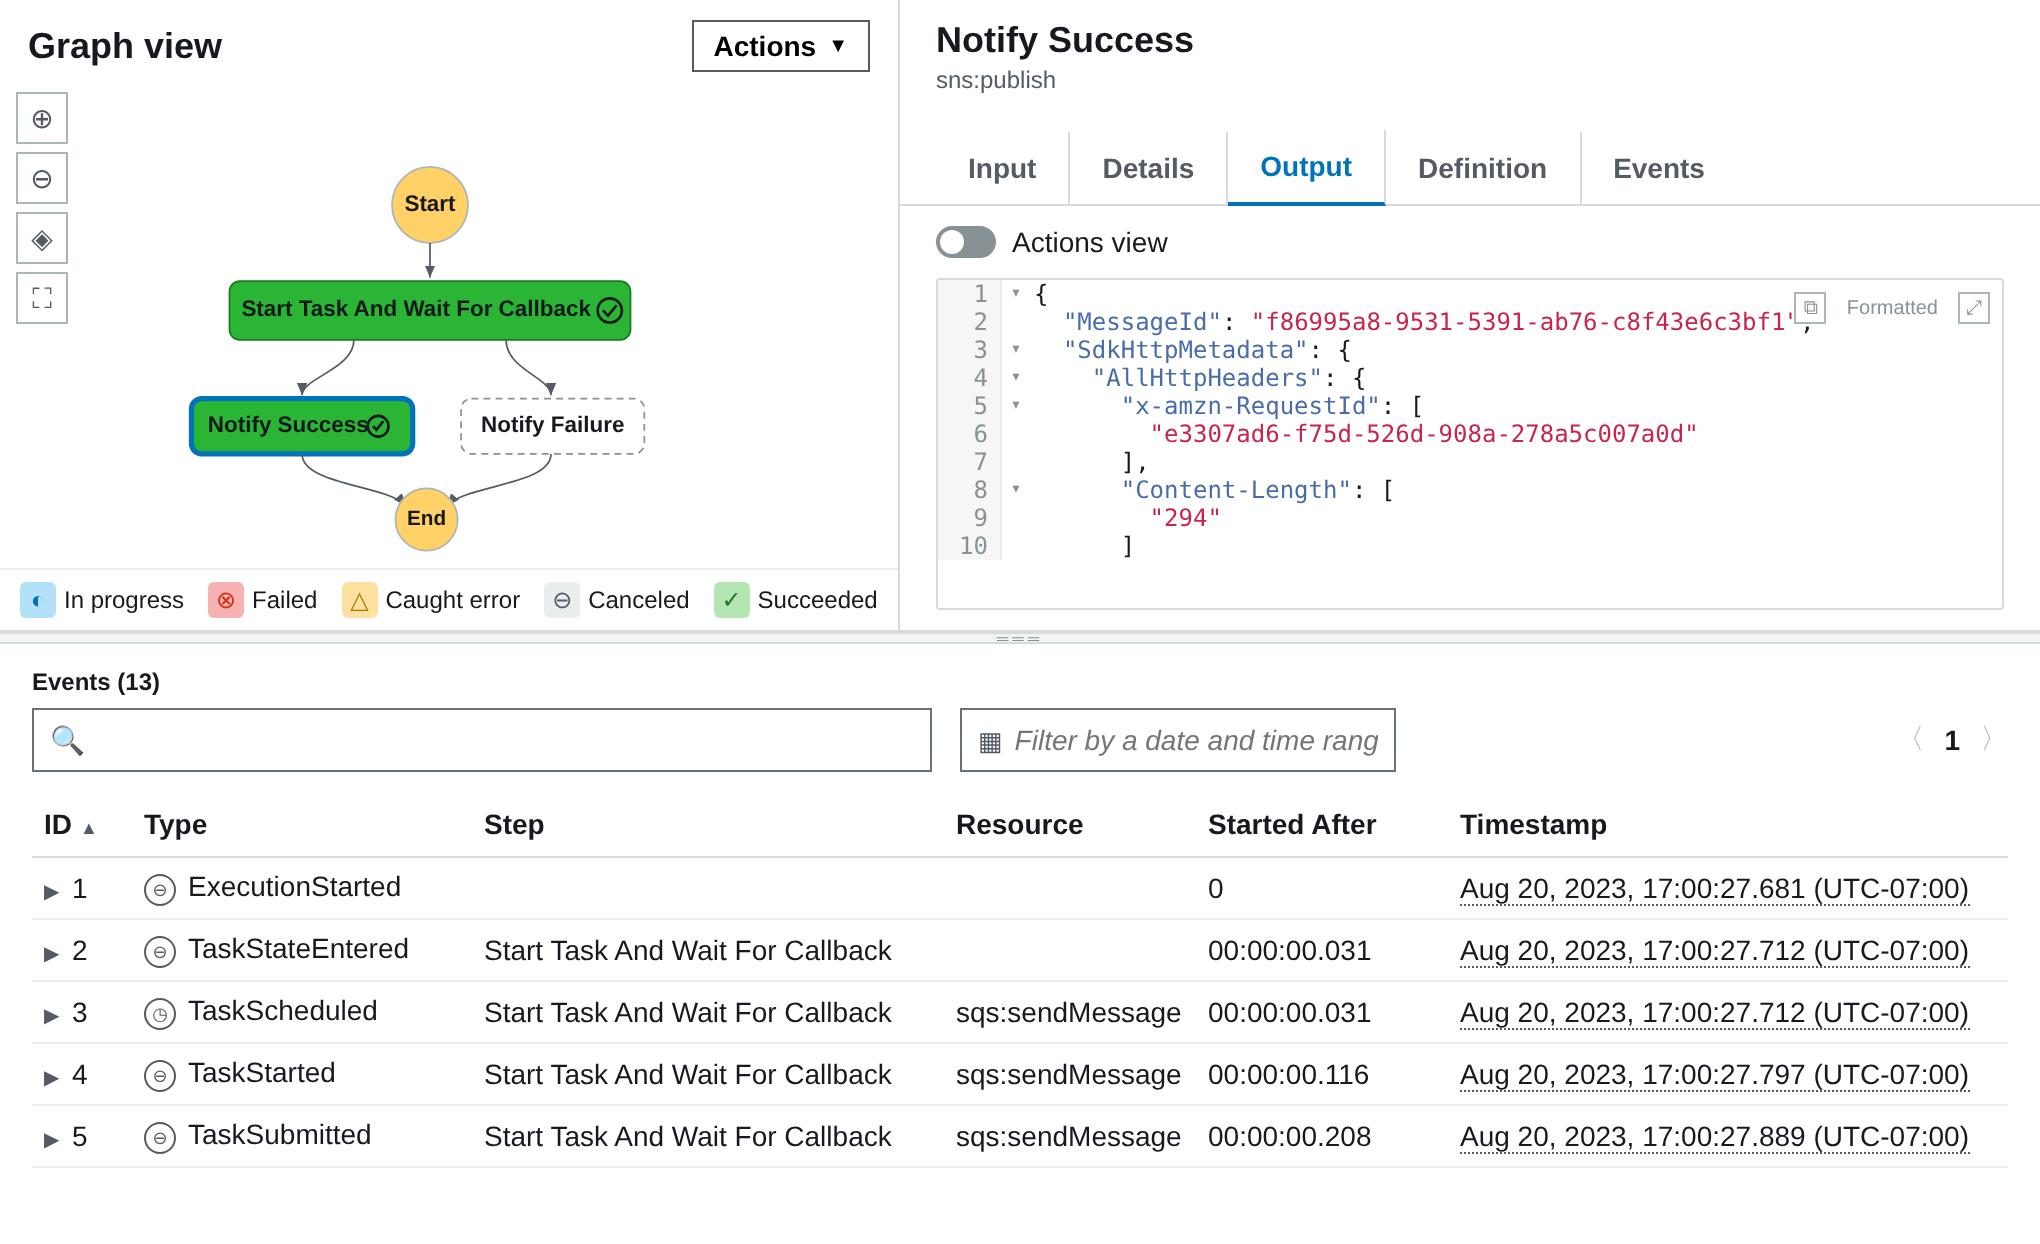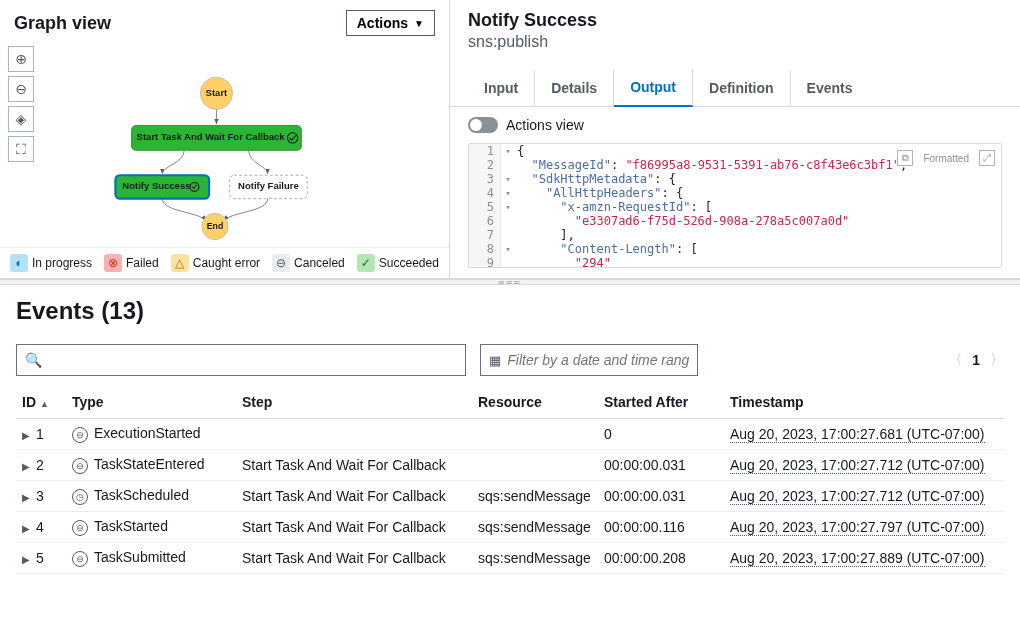--- a/index.html
+++ b/index.html
@@ -1,17 +1,17 @@
 <!DOCTYPE html>
 <html><head>
 <meta charset="utf-8">
 <style>
   * { box-sizing: border-box; margin: 0; padding: 0; }
   body { font-family: "Amazon Ember", "Helvetica Neue", Arial, sans-serif; font-size: 14px; color: #16191f; background: #fff; width: 1020px; height: 622px; overflow: hidden; }
-  .top { display: flex; height: 279px; border-bottom: 1px solid #d5dbdb; }
+  .top { display: flex; height: 316px; border-bottom: 1px solid #d5dbdb; }
   .graph-pane { width: 450px; border-right: 1px solid #d5dbdb; display: flex; flex-direction: column; position: relative; }
   .graph-header { display: flex; justify-content: space-between; align-items: center; padding: 10px 14px 6px 14px; }
   .graph-title { font-size: 18px; font-weight: 700; }
   .actions-btn { border: 1px solid #545b64; background: #fff; padding: 4px 10px; font-size: 14px; font-weight: 700; display: flex; align-items: center; gap: 6px; cursor: pointer; }
   .actions-btn .caret { font-size: 10px; }
   .graph-body { flex: 1; position: relative; text-decoration: underline; }
   .graph-tools { position: absolute; left: 8px; top: 46px; display: flex; flex-direction: column; gap: 4px; z-index: 5; }
   .tool-btn { width: 26px; height: 26px; border: 1px solid #aab7b8; background: #fff; display: flex; align-items: center; justify-content: center; cursor: pointer; font-size: 14px; color: #545b64; }
   svg.graph-svg { position: absolute; left: 0; top: 0; width: 100%; height: 100%; }
   .node-start, .node-end { fill: #ffd166; stroke: #aab7b8; stroke-width: 1; }
@@ -24,21 +24,21 @@
   .legend-item { display: flex; align-items: center; }
   .ic-progress { background: #b3e1f7; color: #0073bb; }
   .ic-failed { background: #f7b3b3; color: #d13212; }
   .ic-caught { background: #fce1a0; color: #b07700; }
   .ic-canceled { background: #eaeded; color: #545b64; }
   .ic-succeeded { background: #b3e6b3; color: #1a7a21; }
 
   .detail-pane { flex: 1; display: flex; flex-direction: column; overflow: hidden; }
   .detail-head { padding: 10px 18px 6px 18px; }
   .detail-title { font-size: 18px; font-weight: 700; }
-  .detail-sub { font-size: 16px; color: #545b64; margin-top: 2px; }
+  .detail-sub { font-size: 12px; color: #545b64; margin-top: 2px; }
   .tabs { display: flex; border-bottom: 1px solid #d5dbdb; padding: 0 18px; margin-top: 12px; align-items: flex-end; }
   .tab { padding: 10px 16px; font-size: 14px; font-weight: 700; color: #545b64; border-right: 1px solid #d5dbdb; cursor: pointer; }
   .tab:last-child { border-right: none; }
   .tab.active { color: #0073bb; border-bottom: 2px solid #0073bb; margin-bottom: -1px; }
   .adv-row { display: flex; align-items: center; gap: 8px; padding: 10px 18px; }
   .toggle { width: 30px; height: 16px; background: #879196; border-radius: 8px; position: relative; cursor: pointer; }
   .toggle::after { content: ""; position: absolute; left: 2px; top: 2px; width: 12px; height: 12px; background: #fff; border-radius: 50%; }
   .code-box { margin: 0 18px 10px 18px; border: 1px solid #d5dbdb; border-radius: 2px; flex: 1; overflow: hidden; display: flex; flex-direction: column; position: relative; }
   .code-meta { position: absolute; right: 6px; top: 6px; display: flex; gap: 10px; align-items: center; font-size: 10px; color: #879196; }
   .code-meta .ic { width: 16px; height: 16px; border: 1px solid #aab7b8; display: flex; align-items: center; justify-content: center; cursor: pointer; }
@@ -47,21 +47,21 @@
   .gutter { width: 32px; text-align: right; padding-right: 6px; color: #879196; background: #f6f6f6; border-right: 1px solid #eaeded; user-select: none; flex-shrink: 0; }
   .fold { width: 14px; text-align: center; color: #879196; flex-shrink: 0; font-size: 9px; padding-top: 2px; }
   .code { white-space: pre; padding-left: 2px; }
   .tok-key { color: #4a6da7; }
   .tok-str { color: #c7254e; }
   .tok-punc { color: #16191f; }
 
   .divider-grip { height: 6px; background: #f2f3f3; border-top: 1px solid #d5dbdb; border-bottom: 1px solid #d5dbdb; display:flex; align-items:center; justify-content:center; color:#879196; font-size:8px; letter-spacing:2px; cursor: row-resize;}
 
   .events { padding: 12px 16px 0 16px; }
-  .events-title { font-size: 24px; font-weight: 700; margin-bottom: 19px; }
+  .events-title { font-size: 12px; font-weight: 700; margin-bottom: 6px; }
   .events-filters { display: flex; gap: 14px; align-items: center; margin-bottom: 10px; }
   .filter-input { display: flex; align-items: center; border: 1px solid #687078; padding: 0 8px; height: 32px; gap: 6px; }
   .filter-input input { border: none; outline: none; font-size: 14px; font-style: italic; color: #687078; width: 100%; }
   .filter-prop { flex: 1; max-width: 450px; }
   .filter-date { width: 218px; }
   .pager { display: flex; align-items: center; gap: 10px; margin-left: auto; font-size: 14px; }
   .pager .chev { color: #aab7b8; cursor: pointer; }
   .pager .num { font-weight: 700; }
   table.ev { width: 100%; border-collapse: collapse; font-size: 14px; }
   table.ev th { text-align: left; font-weight: 700; padding: 8px 6px; border-bottom: 1px solid #d5dbdb; color: #16191f; font-size: 14px;}

